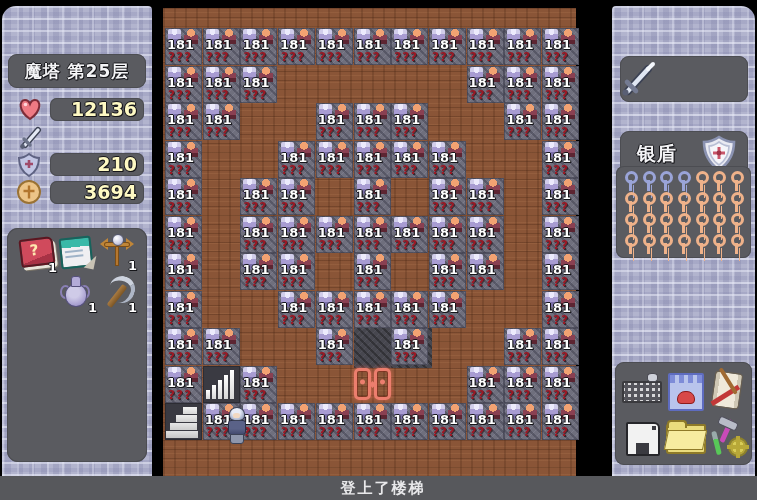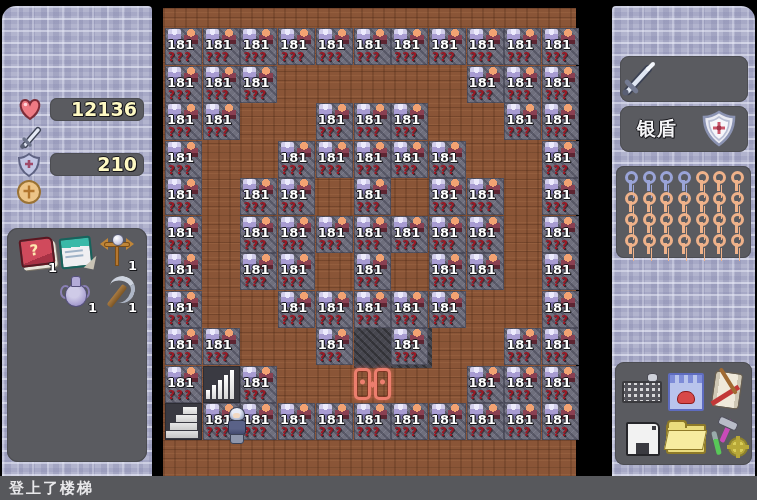--- a/index.html
+++ b/index.html
@@ -123,27 +123,30 @@
   .icon-folder::before{content:"";position:absolute;left:-1px;top:-6px;width:16px;height:6px;background:#eadc7e;border:2px solid #8e7a28;border-bottom:0;border-radius:4px 4px 0 0;}
   .icon-folder::after{content:"";position:absolute;left:-2px;top:4px;width:37px;height:18px;background:#f6eca0;border:1px solid #8e7a28;transform:skewX(-12deg);}
   .icon-tools{position:absolute;left:3px;top:3px;width:36px;height:38px;}
   .icon-tools .hm2{position:absolute;left:14px;top:0;width:5px;height:24px;background:#c84ab8;transform:rotate(24deg);border-radius:2px;}
   .icon-tools .hh{position:absolute;left:8px;top:0;width:18px;height:7px;background:#b8bcc8;border:1px solid #50505c;border-radius:3px;transform:rotate(24deg);}
   .icon-tools .sd{position:absolute;left:4px;top:12px;width:5px;height:24px;background:linear-gradient(180deg,#9aa 0 8px,#58c858 8px);border-radius:2px;transform:rotate(-14deg);}
   .icon-tools .gr{position:absolute;right:0;bottom:2px;width:16px;height:16px;border-radius:50%;background:radial-gradient(circle,#55512a 0 3px,#d8cc58 3px 6px,#b8a838 6px);box-shadow:0 0 0 2px #8e8228;}
   .icon-tools .gr::before{content:"";position:absolute;left:-3px;top:6px;width:22px;height:4px;background:#b8a838;}
   .icon-tools .gr::after{content:"";position:absolute;left:6px;top:-3px;width:4px;height:22px;background:#b8a838;}
   
-  .status{position:absolute;left:0;top:476px;width:757px;height:24px;background:#57585c;display:flex;align-items:center;}
+  .status{position:absolute;left:0;top:476px;width:757px;height:24px;background:#57585c;display:flex;align-items:center;justify-content:center;}
   .status span{color:#e8e8ea;font-size:15px;font-weight:bold;margin-left:9px;letter-spacing:2px;}
 </style>
 </head>
 <body>
 
 <div class="panel panel-left">
+  <div class="gbox floor-box">
+    <span class="outline">魔塔 第25层</span>
+  </div>
 
   <svg class="stat-icon" style="top:90px" viewBox="0 0 28 26">
     <path d="M14 23 C2 15 3 4 9 4 C12.5 4 14 8 14 8 C14 8 15.5 4 19 4 C25 4 26 15 14 23Z" fill="#ee7a84" stroke="#7c2c38" stroke-width="2"></path>
     <circle cx="9.5" cy="8.5" r="1.8" fill="#ffd6da"></circle>
   </svg>
   <div class="gbox stat-box" style="top:92px">
     <span class="outline">12136</span>
   </div>
 
   <svg class="stat-icon" style="top:119px" viewBox="0 0 28 26">
@@ -158,20 +161,23 @@
     <path d="M13 8 v8 M9 12 h8" stroke="#a04a6a" stroke-width="2.6"></path>
   </svg>
   <div class="gbox stat-box" style="top:147px">
     <span class="outline">210</span>
   </div>
 
   <svg class="stat-icon" style="top:173px;width:26px" viewBox="0 0 26 26">
     <circle cx="13" cy="13" r="11" fill="#ecc488" stroke="#9a7234" stroke-width="2"></circle>
     <path d="M13 6.5 v13 M7.5 12 h11" stroke="#b2762e" stroke-width="2.4"></path>
   </svg>
+  <div class="gbox stat-box" style="top:175px">
+    <span class="outline">3694</span>
+  </div>
 
   <div class="gbox items-box">
     <div class="slot" style="left:11px;top:6px">
       <div class="icon-book">
           <span>?</span>
         </div>
       <span class="cnt outline">1</span>
     </div>
     <div class="slot" style="left:51px;top:6px">
       <div class="icon-pad">
@@ -558,21 +564,21 @@
 <div class="panel panel-right">
   <div class="gbox equip-box" style="top:50px">
     <svg width="38" height="38" viewBox="0 0 38 38">
       <path d="M8 31 L28 9" stroke="#3c4254" stroke-width="8" stroke-linecap="round"></path>
       <path d="M8 31 L28 9" stroke="#dfe6f2" stroke-width="4.6" stroke-linecap="round"></path>
       <path d="M28 9 L33 4" stroke="#f4f7fc" stroke-width="4" stroke-linecap="round"></path>
       <path d="M7 22 L16 31" stroke="#747b92" stroke-width="4.6" stroke-linecap="round"></path>
       <circle cx="5.5" cy="32.5" r="3" fill="#595f74"></circle>
     </svg>
   </div>
-  <div class="gbox equip-box" style="top:100px">
+  <div class="gbox equip-box" style="top:125px">
     <span class="outline">银盾</span>
     <svg width="38" height="38" viewBox="0 0 38 38">
       <path d="M19 2 C25 6 31 7 34 7 C34 19 29 28 19 35 C9 28 4 19 4 7 C7 7 13 6 19 2Z" fill="#e9eaf2" stroke="#8b93b2" stroke-width="2.6"></path>
       <path d="M19 7 C23 10 27 11 29 11 C29 19 26 25 19 30 C12 25 9 19 9 11 C11 11 15 10 19 7Z" fill="#f6f6fa" stroke="#b8bed4" stroke-width="1.6"></path>
       <path d="M19 12 v12 M13 18 h12" stroke="#c9566a" stroke-width="3"></path>
       <circle cx="19" cy="18" r="2.4" fill="#a03448"></circle>
     </svg>
   </div>
   <div class="gbox keys-box">
       <div class="key blue"></div>

